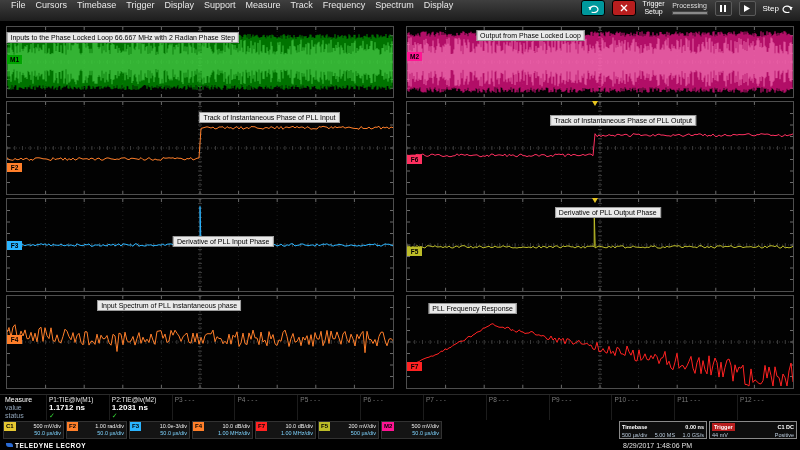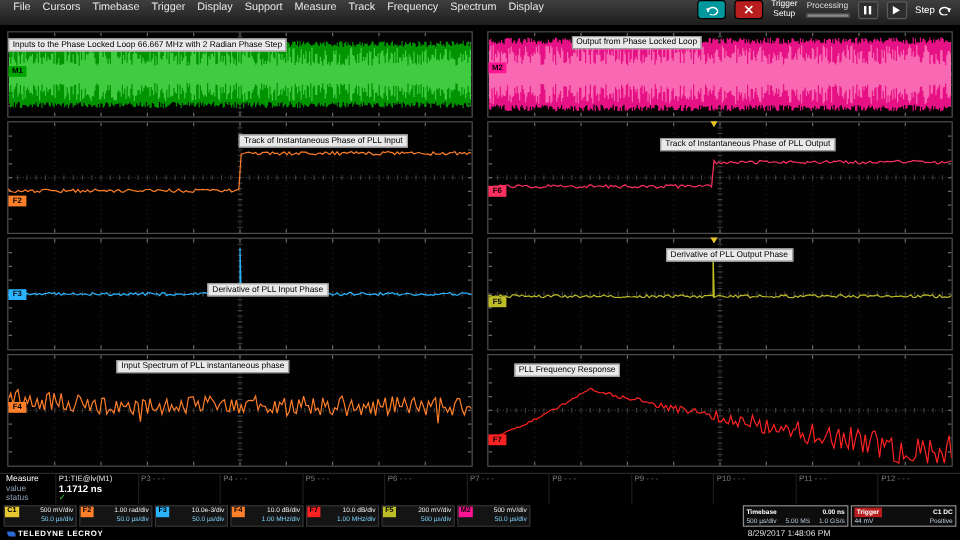--- a/index.html
+++ b/index.html
@@ -251,20 +251,25 @@
         <span>value</span>
         <span>status</span>
       </div>
     <div id="m-grid">
         <div class="m-col">
           <div class="h">P1:TIE@lv(M1)</div>
           <div class="v">1.1712 ns</div>
           <div class="s">✓</div>
         </div>
         <div class="m-col">
+          <div class="h">P2:TIE@lv(M2)</div>
+          <div class="v">1.2031 ns</div>
+          <div class="s">✓</div>
+        </div>
+        <div class="m-col">
           <div class="h dim">P3 - - -</div>
           <div class="v"></div>
           <div class="s"></div>
         </div>
         <div class="m-col">
           <div class="h dim">P4 - - -</div>
           <div class="v"></div>
           <div class="s"></div>
         </div>
         <div class="m-col">

